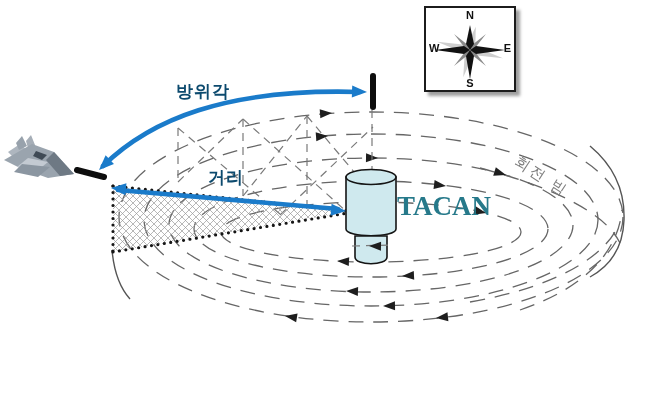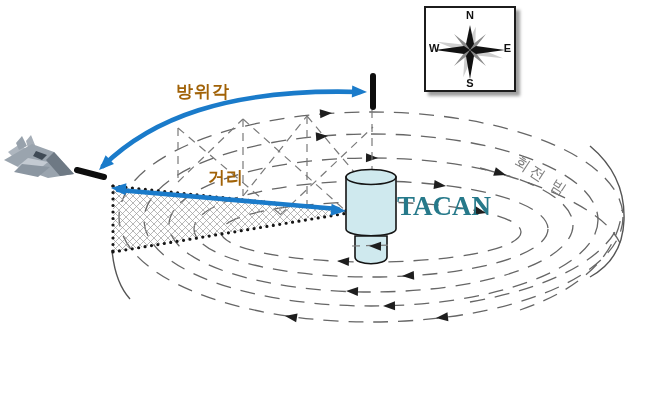--- a/index.html
+++ b/index.html
@@ -10,21 +10,21 @@
   .stage svg.scene{position:absolute;left:0;top:0;}
   .ring-line{fill:none;stroke:var(--ring-gray,#666);stroke-width:1.3;stroke-dasharray:15 10;}
   .ring-solid{fill:none;stroke:#555;stroke-width:1.4;}
   .ring-arrow{fill:#1e1e1e;}
   .fan{fill:none;stroke:#7a7a7a;stroke-width:1.2;stroke-dasharray:8 6;}
   .dots{fill:none;stroke:#151515;stroke-width:3.2;stroke-dasharray:0 6.5;stroke-linecap:round;}
   .beacon{fill:var(--beacon-fill,#cfe9ee);stroke:#141414;stroke-width:1.6;}
   .blue-line{fill:none;stroke:var(--arrow-blue,#1a7bca);stroke-width:4.6;stroke-linecap:round;}
   .blue-head{fill:var(--arrow-blue,#1a7bca);}
   .tick{stroke:#0d0d0d;stroke-width:6;stroke-linecap:round;fill:none;}
-  .lbl{position:absolute;color:#a16207;font-weight:700;font-size:17px;letter-spacing:1px;white-space:nowrap;}
+  .lbl{position:absolute;color:#0c4a6e;font-weight:700;font-size:17px;letter-spacing:1px;white-space:nowrap;}
   .tacan-lbl{
     position:absolute;left:397px;top:191px;
     font-family:"Liberation Serif","DejaVu Serif",serif;
     font-weight:700;font-size:27px;color:var(--tacan-teal,#26798a);letter-spacing:0;
   }
   .beam-lbl{
     position:absolute;left:521px;top:152px;transform:rotate(33deg);transform-origin:left top;
     color:var(--beam-label-gray,#7f7f7f);font-size:15px;letter-spacing:3px;white-space:nowrap;font-weight:400;
   }
   .compass{

